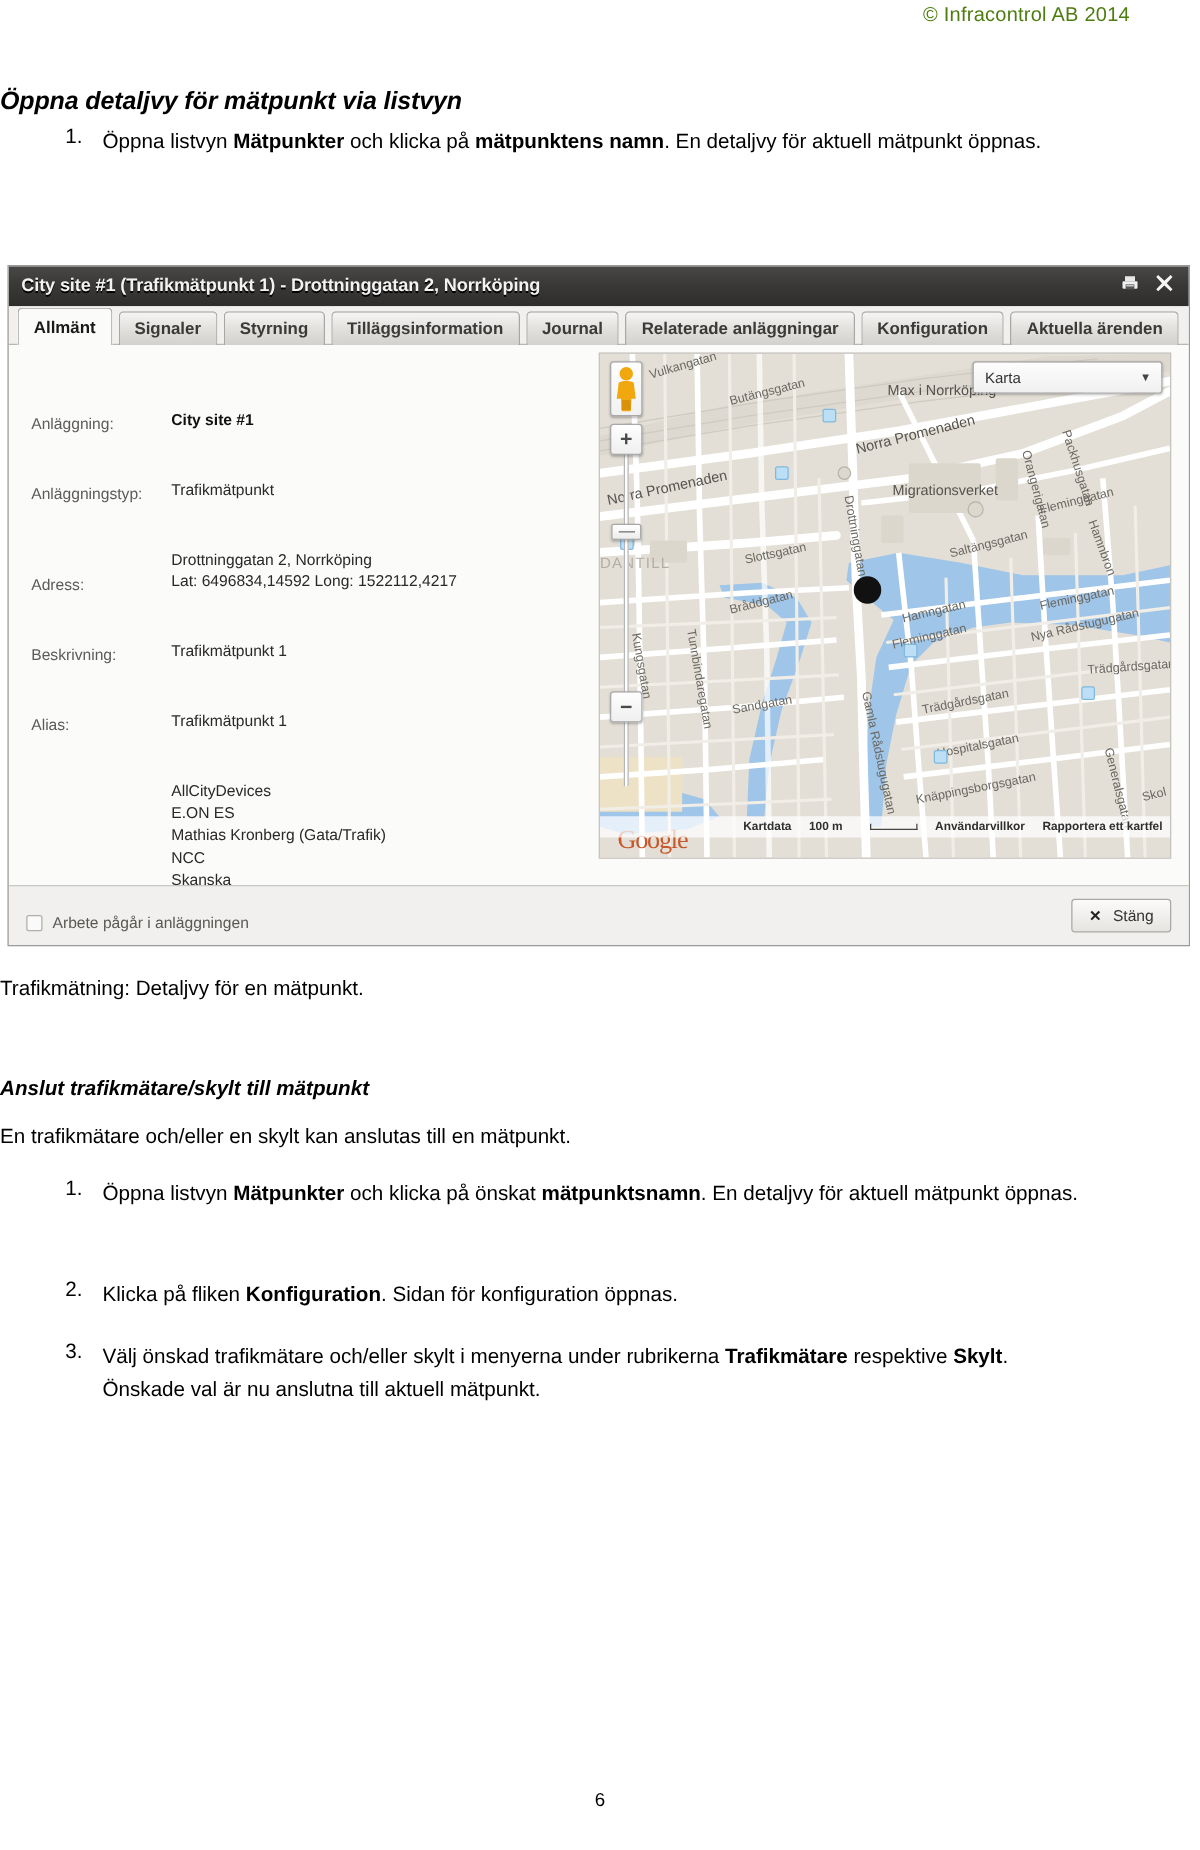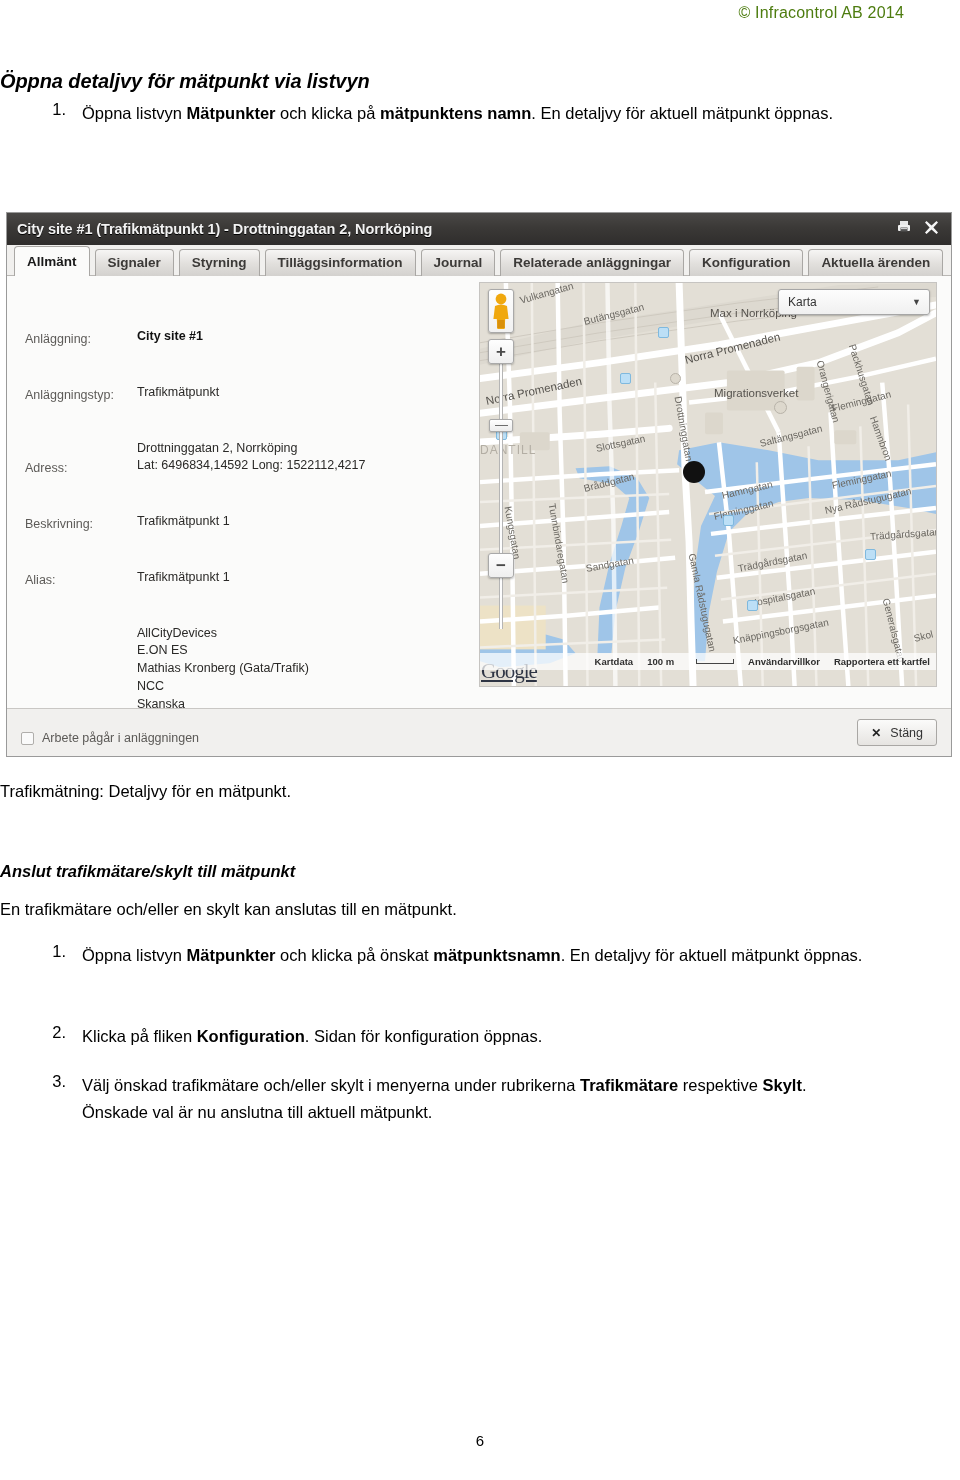--- a/index.html
+++ b/index.html
@@ -212,25 +212,24 @@
     display:flex; align-items:center; justify-content:flex-end;
     gap:14px; padding-right:6px;
     font-size:9.5px; font-weight:bold; color:#2f2f2f;
   }
   .scalebar{ display:flex; align-items:center; gap:22px; }
   .scaleline{
     width:38px; height:5px;
     border:1px solid #444; border-top:none;
   }
   .google-logo{
-    position:absolute; left:1px; bottom:2px;
+    position:absolute; left:14px; bottom:2px;
     font-family:"Liberation Serif", serif;
-    font-size:21px; color:#0f172a; letter-spacing:-1px;
+    font-size:21px; color:#c2410c; letter-spacing:-1px;
     opacity:.85;
-    text-decoration:underline;
   }
 
   
   .win-footer{
     position:relative; height:48px;
     background:#f1f0ee;
     border-top:1px solid #c9c7c4;
     display:flex; align-items:center; justify-content:space-between;
     padding:0 14px 0 14px;
   }

